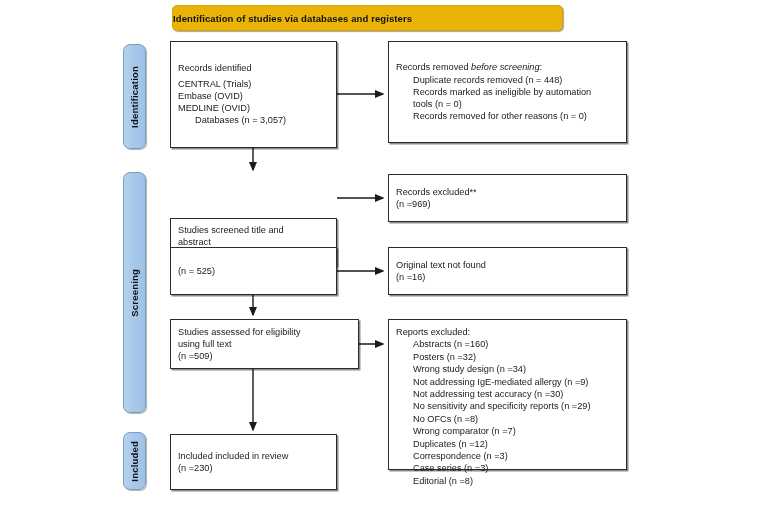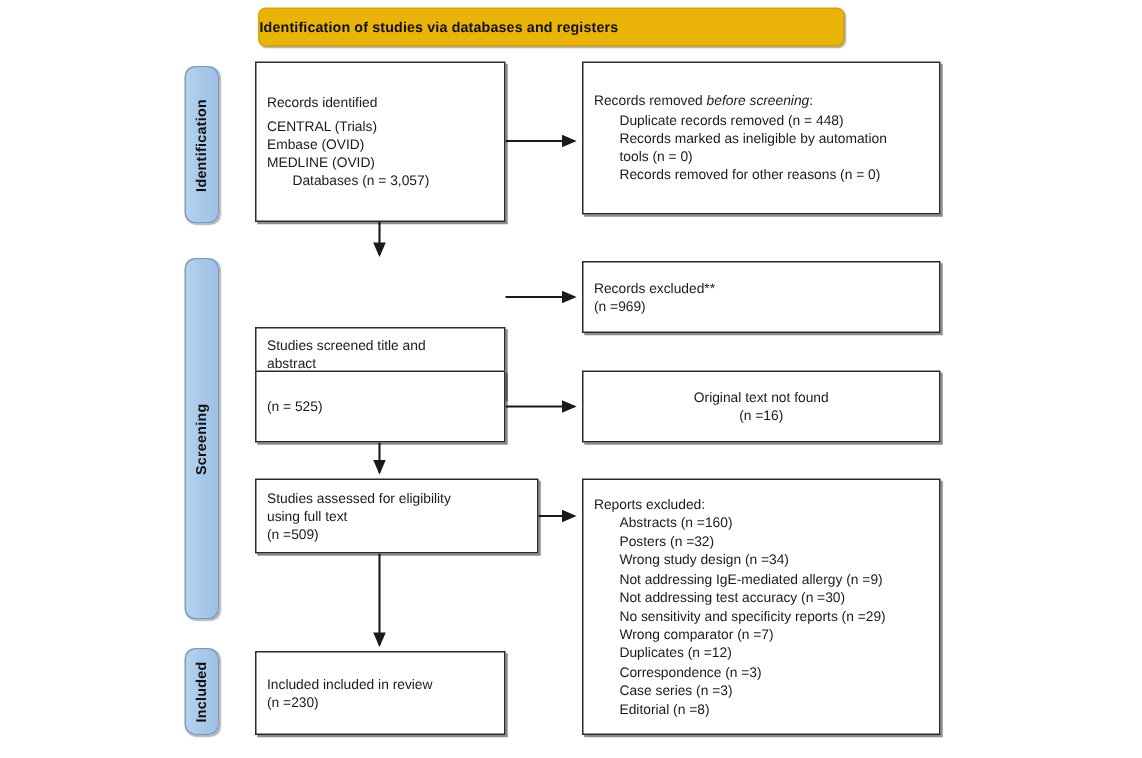--- a/index.html
+++ b/index.html
@@ -97,22 +97,22 @@
   
   #box-identified  { left: 170px; top: 41px;  width: 167px; height: 107px; }
   #box-screened    { left: 170px; top: 174px; width: 167px; height: 48px; margin-top: 44px;  }
   #box-sought      { left: 170px; top: 247px; width: 167px; height: 48px;  }
   #box-assessed    { left: 170px; top: 319px; width: 189px; height: 50px;  }
   #box-included    { left: 170px; top: 434px; width: 167px; height: 56px;  }
 
   
   #box-removed     { left: 388px; top: 41px;  width: 239px; height: 102px; }
   #box-excluded-s  { left: 388px; top: 174px; width: 239px; height: 48px;  }
-  #box-notfound    { left: 388px; top: 247px; width: 239px; height: 48px; align-items: center;  }
-  #box-reports-ex  { left: 388px; top: 319px; width: 239px; height: 171px; justify-content: center; }
+  #box-notfound    { left: 388px; top: 247px; width: 239px; height: 48px;  }
+  #box-reports-ex  { left: 388px; top: 319px; width: 239px; height: 151px; justify-content: flex-start; }
   #box-reports-ex .line { line-height: 12.4px; }
 
   
   #connectors {
     position: absolute;
     left: 0; top: 0;
     width: 761px;
     height: 505px;
     pointer-events: none;
   }
@@ -209,20 +209,21 @@
 
   <div class="box" id="box-reports-ex">
     <div class="line">Reports excluded:</div>
     <div id="reports-excluded-items">
         <div class="line indent2">Abstracts (n =160)</div>
         <div class="line indent2">Posters (n =32)</div>
         <div class="line indent2">Wrong study design (n =34)</div>
         <div class="line indent2">Not addressing IgE-mediated allergy (n =9)</div>
         <div class="line indent2">Not addressing test accuracy (n =30)</div>
         <div class="line indent2">No sensitivity and specificity reports (n =29)</div>
+        <div class="line indent2">No OFCs (n =8)</div>
         <div class="line indent2">Wrong comparator (n =7)</div>
         <div class="line indent2">Duplicates (n =12)</div>
         <div class="line indent2">Correspondence (n =3)</div>
         <div class="line indent2">Case series (n =3)</div>
         <div class="line indent2">Editorial (n =8)</div>
       </div>
   </div>
 
 </div>
 

